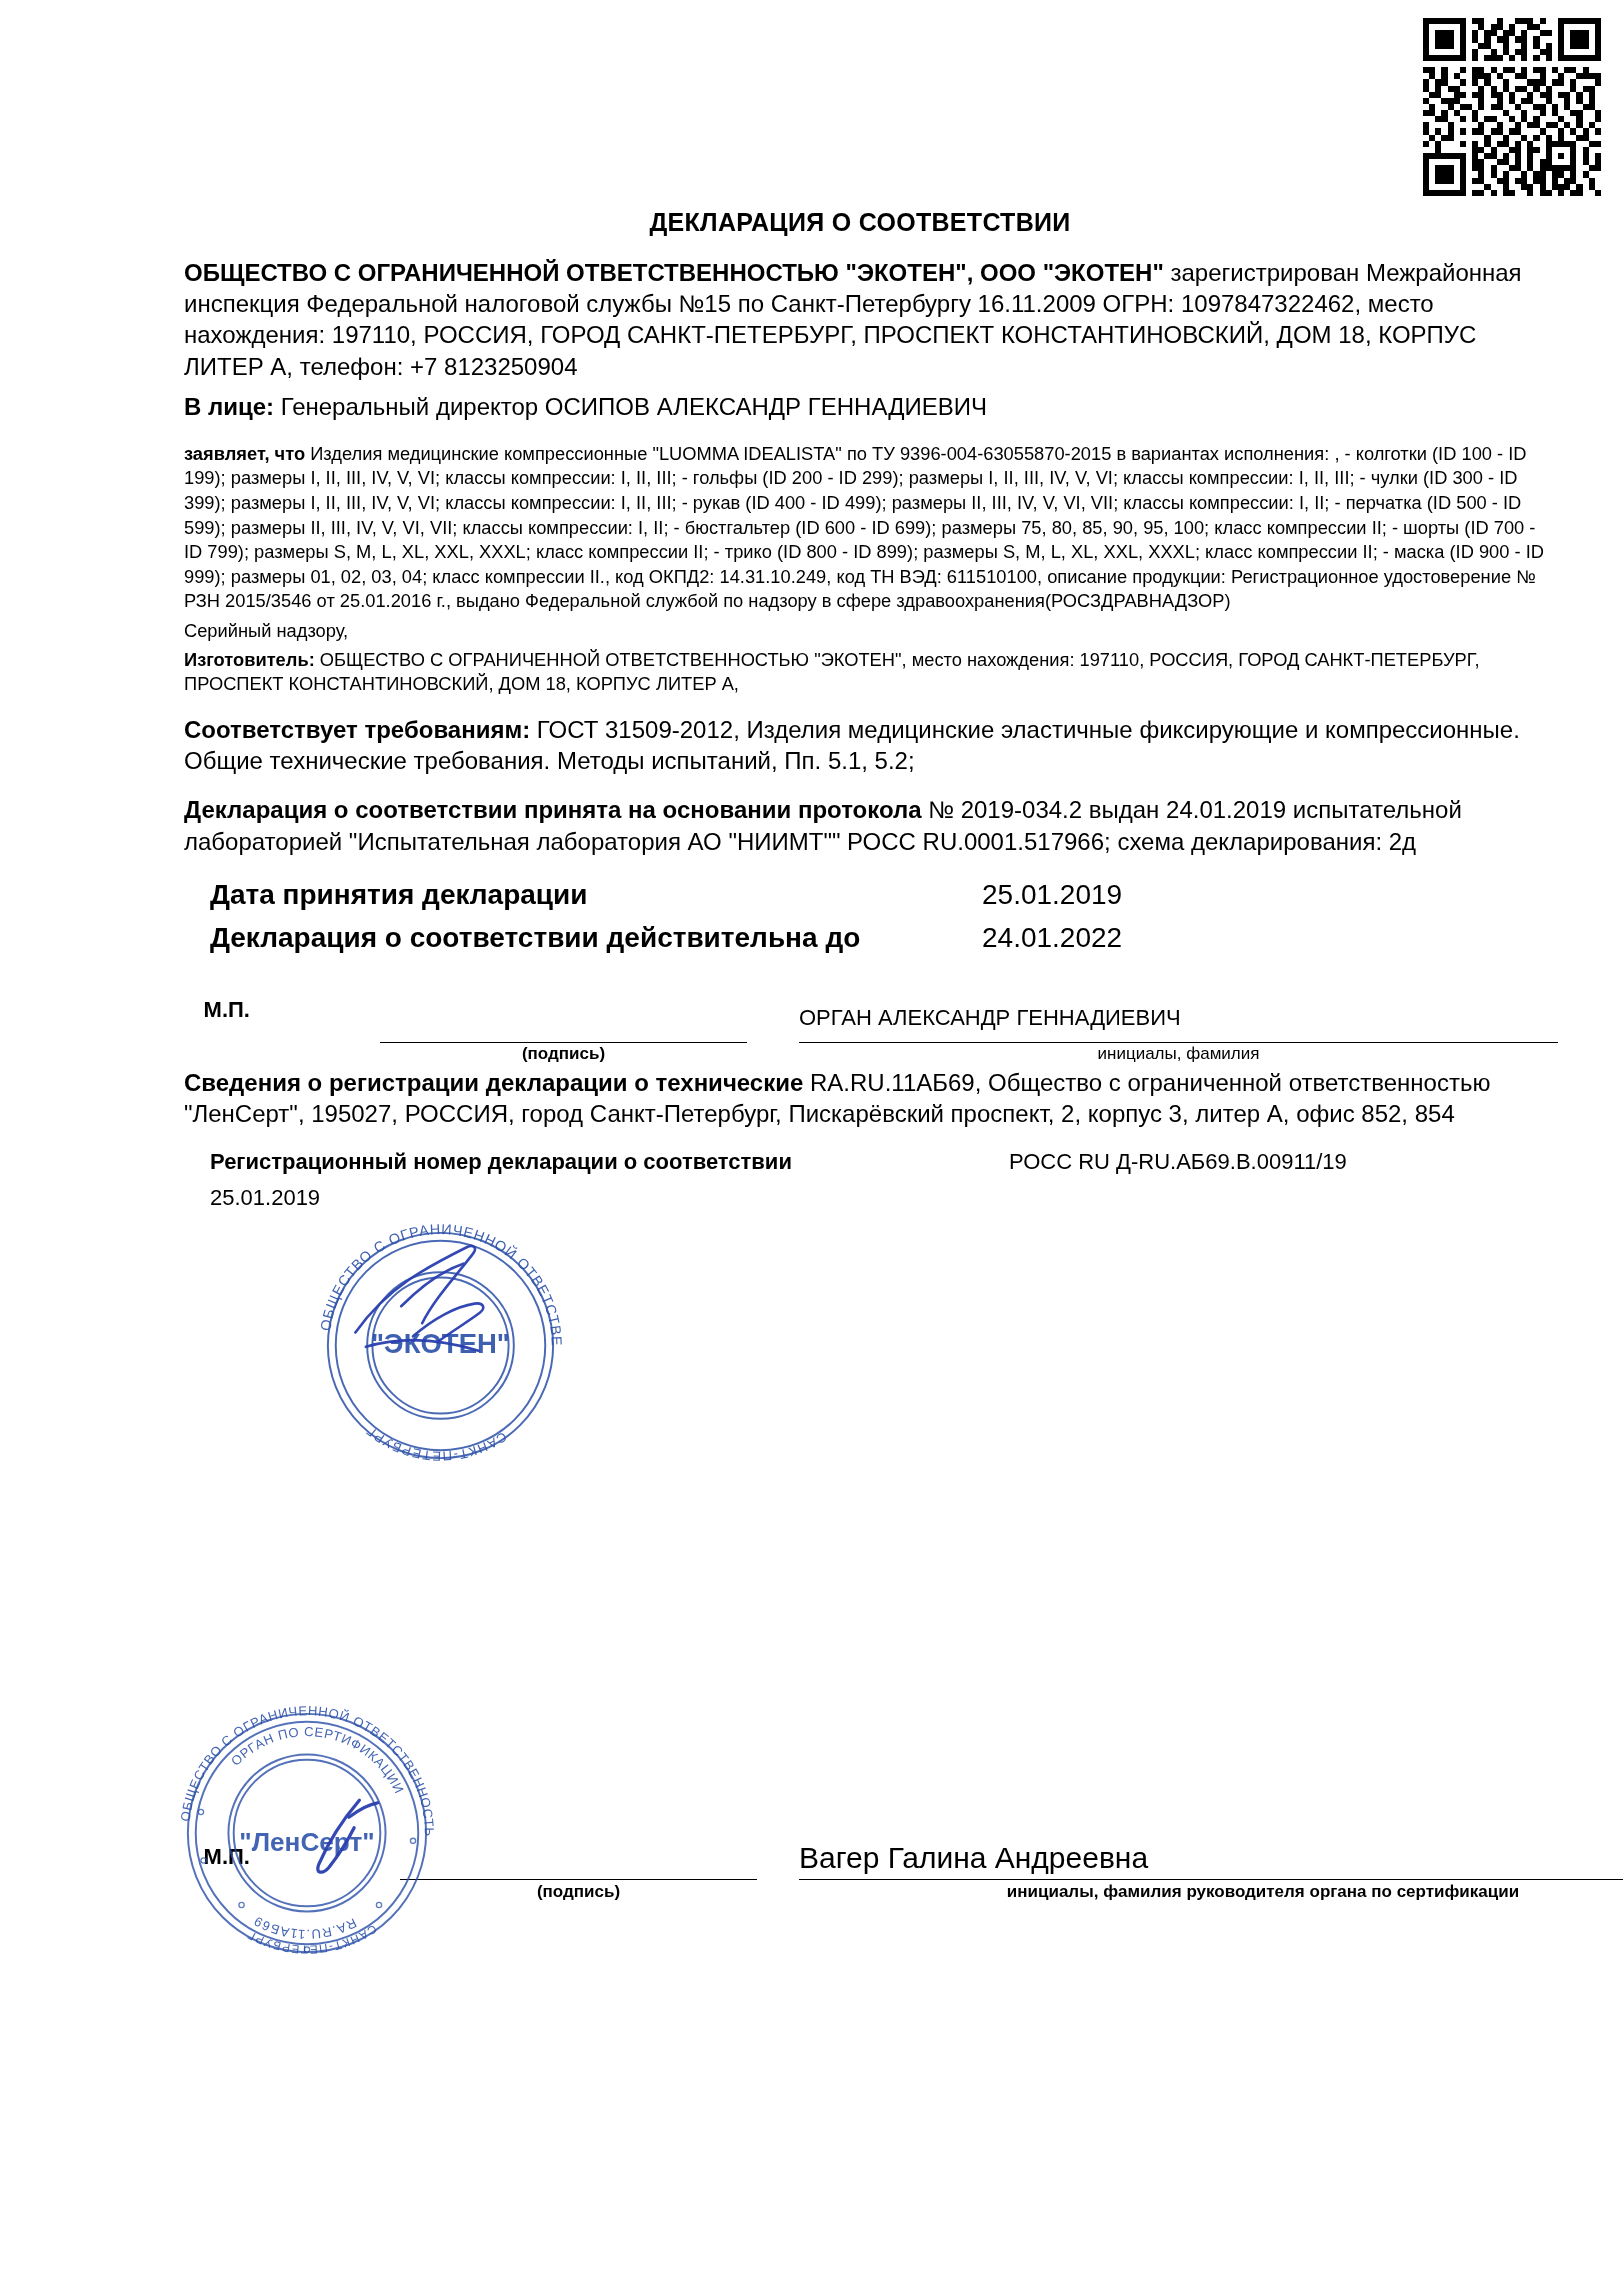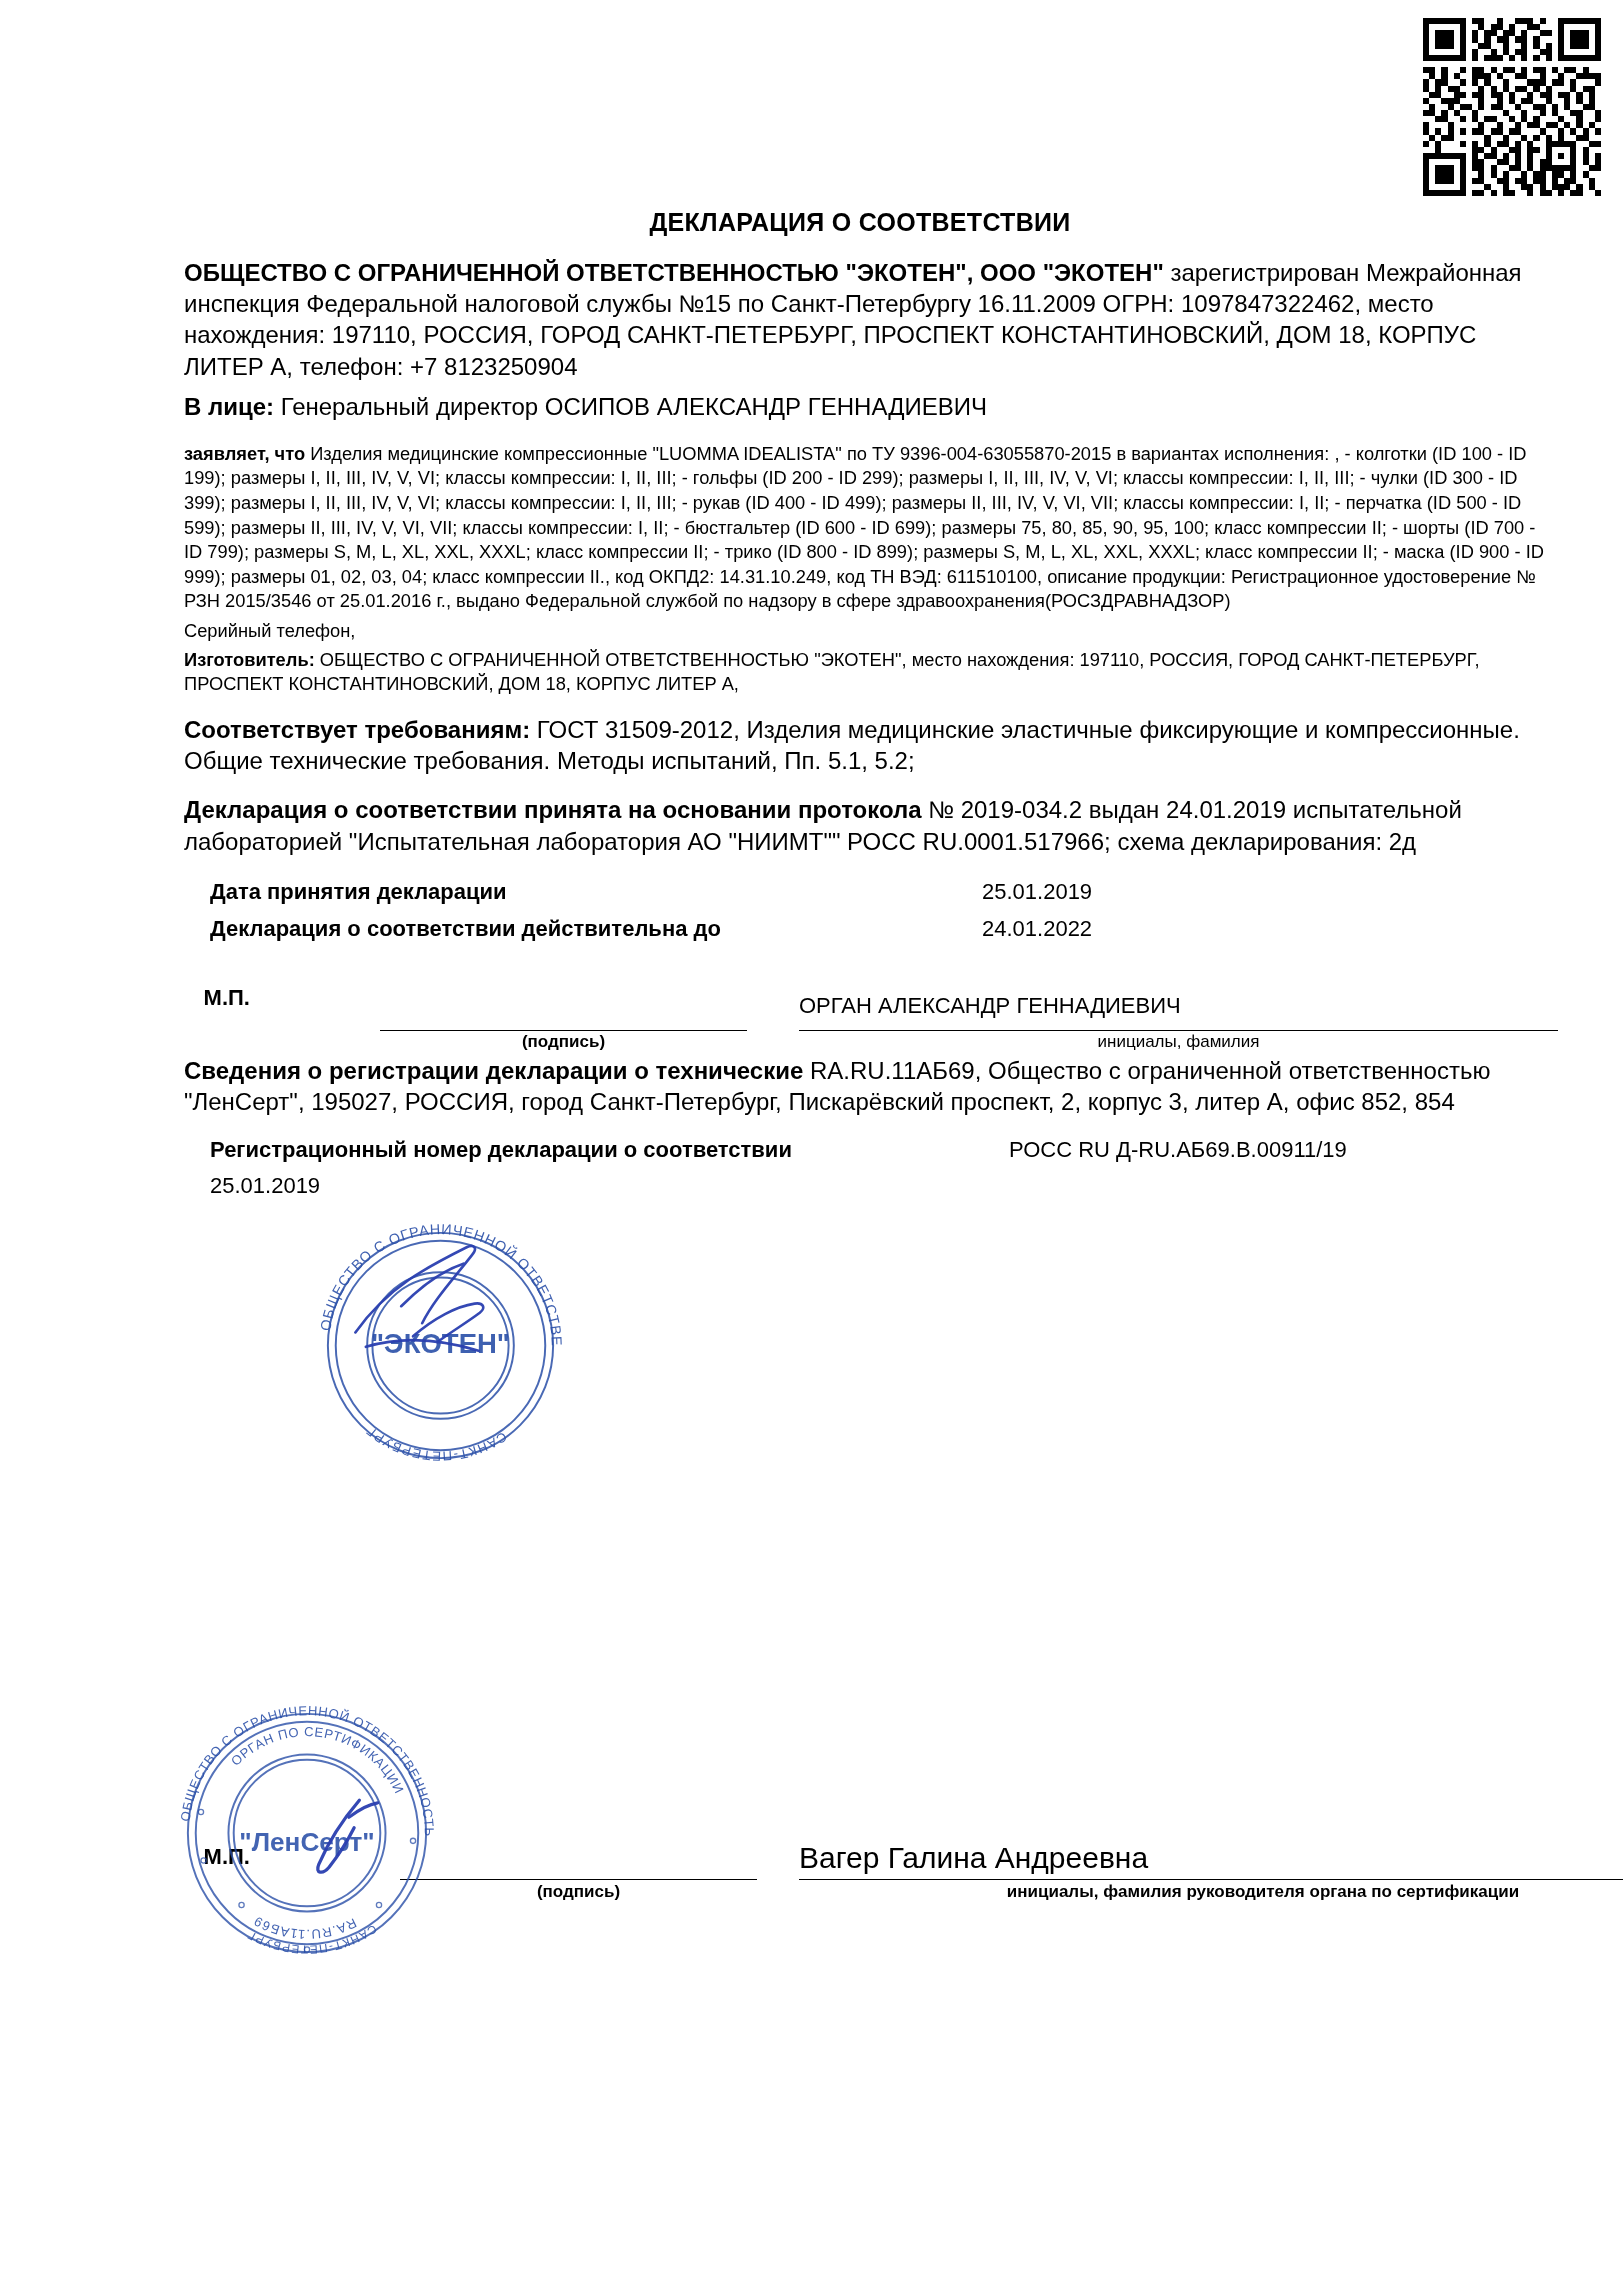--- a/index.html
+++ b/index.html
@@ -77,21 +77,21 @@
     font-size: 24px;
     line-height: 1.32;
     margin-top: 17px;
   }
   .blk-medium b { font-weight: bold; }
 
   
   .rows {
     margin-top: 22px;
     margin-left: 26px;
-    font-size: 22px;
+    font-size: 28px;
   }
   .row {
     display: flex;
     align-items: baseline;
     margin-bottom: 10.5px;
   }
   .row-label {
     font-weight: bold;
     width: 772px;
   }
@@ -478,21 +478,21 @@
     </div>
 
     <div class="inface">
       <b>В лице:</b><span> Генеральный директор ОСИПОВ АЛЕКСАНДР ГЕННАДИЕВИЧ</span>
     </div>
 
     <div class="blk-small">
       <b>заявляет, что</b><span> Изделия медицинские компрессионные "LUOMMA IDEALISTA" по ТУ 9396-004-63055870-2015 в вариантах исполнения: , - колготки (ID 100 - ID 199); размеры I, II, III, IV, V, VI; классы компрессии: I, II, III; - гольфы (ID 200 - ID 299); размеры I, II, III, IV, V, VI; классы компрессии: I, II, III; - чулки (ID 300 - ID 399); размеры I, II, III, IV, V, VI; классы компрессии: I, II, III; - рукав (ID 400 - ID 499); размеры II, III, IV, V, VI, VII; классы компрессии: I, II; - перчатка (ID 500 - ID 599); размеры II, III, IV, V, VI, VII; классы компрессии: I, II; - бюстгальтер (ID 600 - ID 699); размеры 75, 80, 85, 90, 95, 100; класс компрессии II; - шорты (ID 700 - ID 799); размеры S, M, L, XL, XXL, XXXL; класс компрессии II; - трико (ID 800 - ID 899); размеры S, M, L, XL, XXL, XXXL; класс компрессии II; - маска (ID 900 - ID 999); размеры 01, 02, 03, 04; класс компрессии II., код ОКПД2: 14.31.10.249, код ТН ВЭД: 611510100, описание продукции: Регистрационное удостоверение № РЗН 2015/3546 от 25.01.2016 г., выдано Федеральной службой по надзору в сфере здравоохранения(РОСЗДРАВНАДЗОР)</span>
     </div>
 
-    <div class="blk-small" style="margin-top:5.2px">Серийный телефон,</div>
+    <div class="blk-small" style="margin-top:5.2px">Серийный надзору,</div>
 
     <div class="blk-small" style="margin-top:3.9px">
       <b>Изготовитель:</b><span> ОБЩЕСТВО С ОГРАНИЧЕННОЙ ОТВЕТСТВЕННОСТЬЮ "ЭКОТЕН", место нахождения: 197110, РОССИЯ, ГОРОД САНКТ-ПЕТЕРБУРГ, ПРОСПЕКТ КОНСТАНТИНОВСКИЙ, ДОМ 18, КОРПУС ЛИТЕР А,</span>
     </div>
 
     <div class="blk-medium">
       <b>Соответствует требованиям:</b><span> ГОСТ 31509-2012, Изделия медицинские эластичные фиксирующие и компрессионные. Общие технические требования. Методы испытаний, Пп. 5.1, 5.2;</span>
     </div>
 
     <div class="blk-medium">

